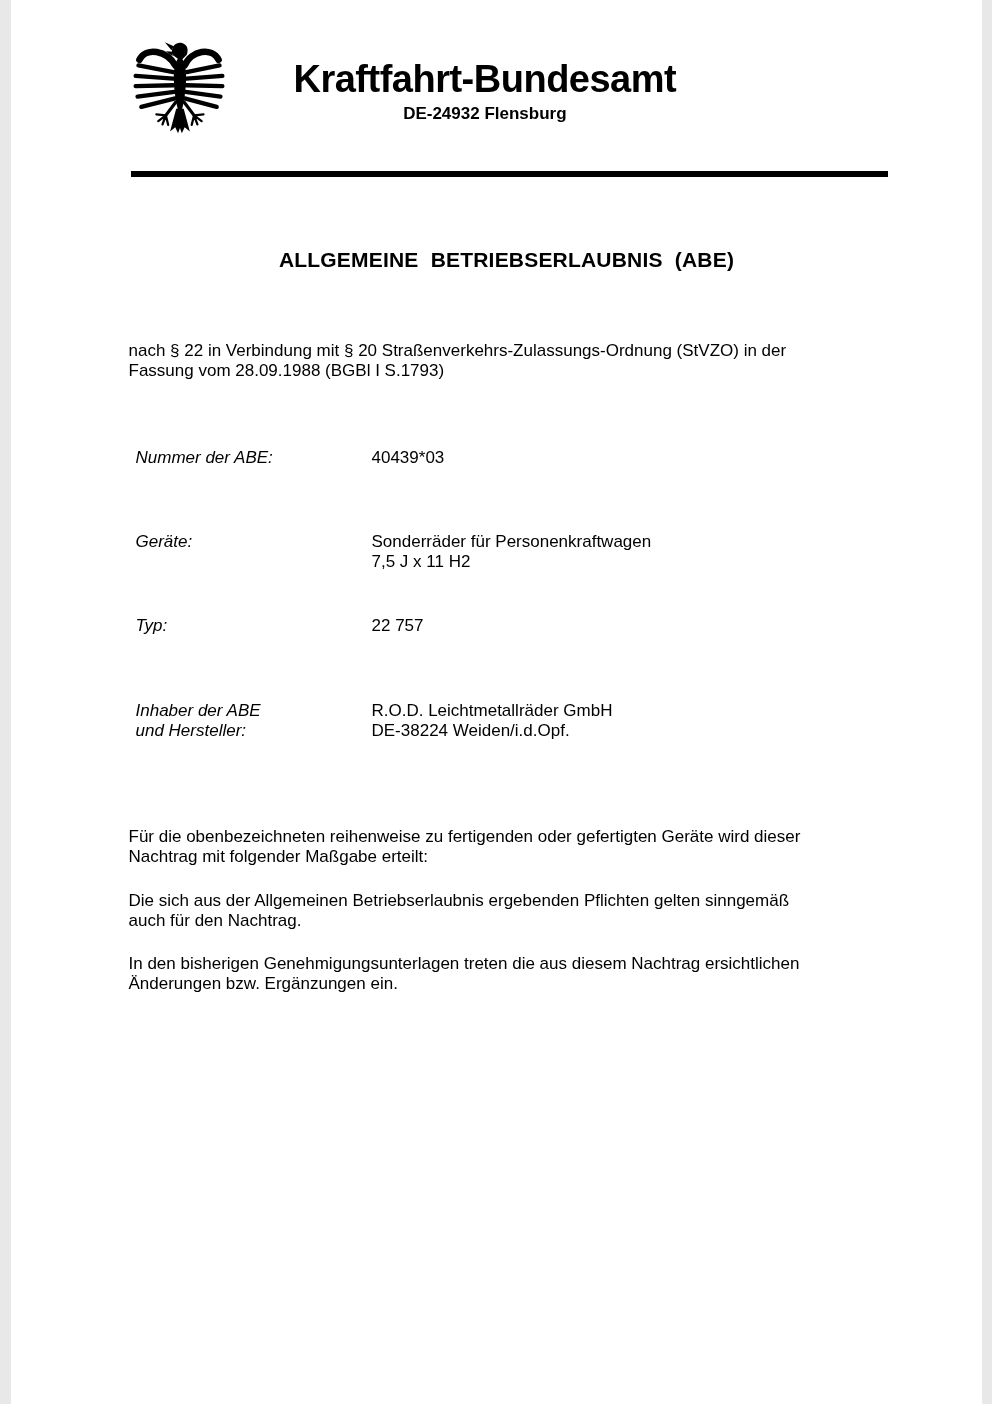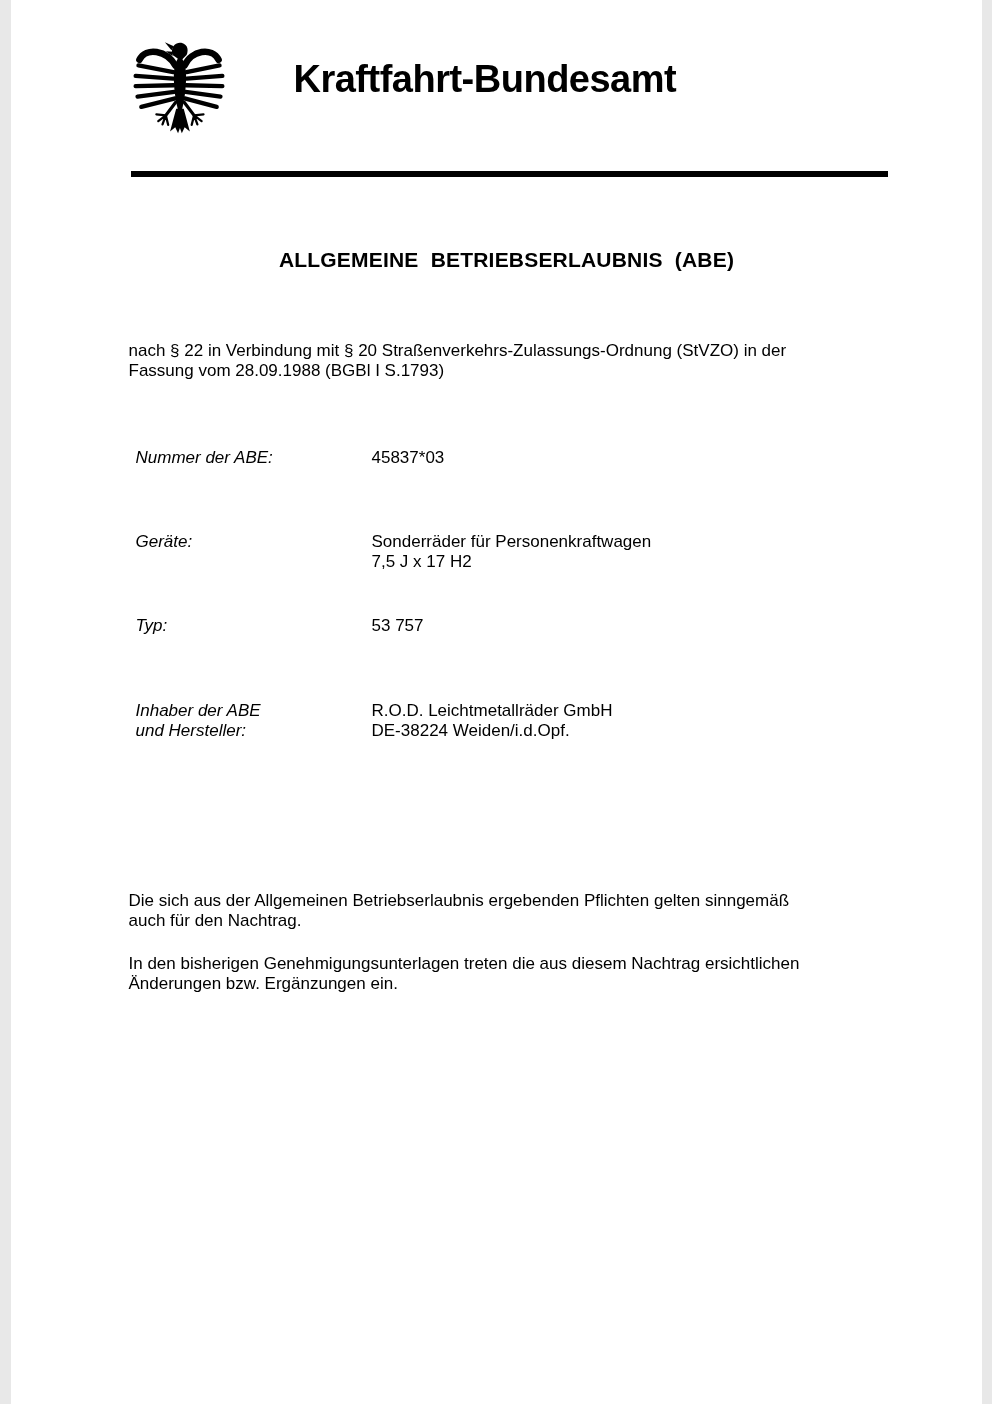--- a/index.html
+++ b/index.html
@@ -134,50 +134,53 @@
         <path d="M46.5 66 L36 80" stroke-width="3.4"></path>
         <path d="M55.5 66 L66 80" stroke-width="3.4"></path>
         <path d="M36 80 L26 79 M36 80 L28 86 M36 80 L32.5 89.5 M36 80 L38.5 90" stroke-width="2.4"></path>
         <path d="M66 80 L76 79 M66 80 L74 86 M66 80 L69.5 89.5 M66 80 L63.5 90" stroke-width="2.4"></path>
       </g>
     </svg>
   </div>
 
   <div class="agency-block">
     <div class="agency-name">Kraftfahrt-Bundesamt</div>
+    <div class="agency-address">DE-24932 Flensburg</div>
   </div>
 
   <div class="header-rule"></div>
 
   <div class="doc-title">ALLGEMEINE  BETRIEBSERLAUBNIS  (ABE)</div>
 
   <div class="legal-basis body-text">nach § 22 in Verbindung mit § 20 Straßenverkehrs-Zulassungs-Ordnung (StVZO) in der
 Fassung vom 28.09.1988 (BGBl I S.1793)</div>
 
   <div class="field-row row-1">
     <div class="field-label body-text">Nummer der ABE:</div>
-    <div class="field-value body-text">45837*03</div>
+    <div class="field-value body-text">40439*03</div>
   </div>
 
   <div class="field-row row-2">
     <div class="field-label body-text">Geräte:</div>
     <div class="field-value body-text">Sonderräder für Personenkraftwagen
-7,5 J x 17 H2</div>
+7,5 J x 11 H2</div>
   </div>
 
   <div class="field-row row-3">
     <div class="field-label body-text">Typ:</div>
-    <div class="field-value body-text">53 757</div>
+    <div class="field-value body-text">22 757</div>
   </div>
 
   <div class="field-row row-4">
     <div class="field-label body-text">Inhaber der ABE
 und Hersteller:</div>
     <div class="field-value body-text">R.O.D. Leichtmetallräder GmbH
 DE-38224 Weiden/i.d.Opf.</div>
   </div>
 
+  <div class="paragraph para-1 body-text">Für die obenbezeichneten reihenweise zu fertigenden oder gefertigten Geräte wird dieser
+Nachtrag mit folgender Maßgabe erteilt:</div>
   <div class="paragraph para-3 body-text">In den bisherigen Genehmigungsunterlagen treten die aus diesem Nachtrag ersichtlichen
 Änderungen bzw. Ergänzungen ein.</div>
   <div class="paragraph para-2 body-text">Die sich aus der Allgemeinen Betriebserlaubnis ergebenden Pflichten gelten sinngemäß
 auch für den Nachtrag.</div>
 
 </div>
 
 </body></html>

